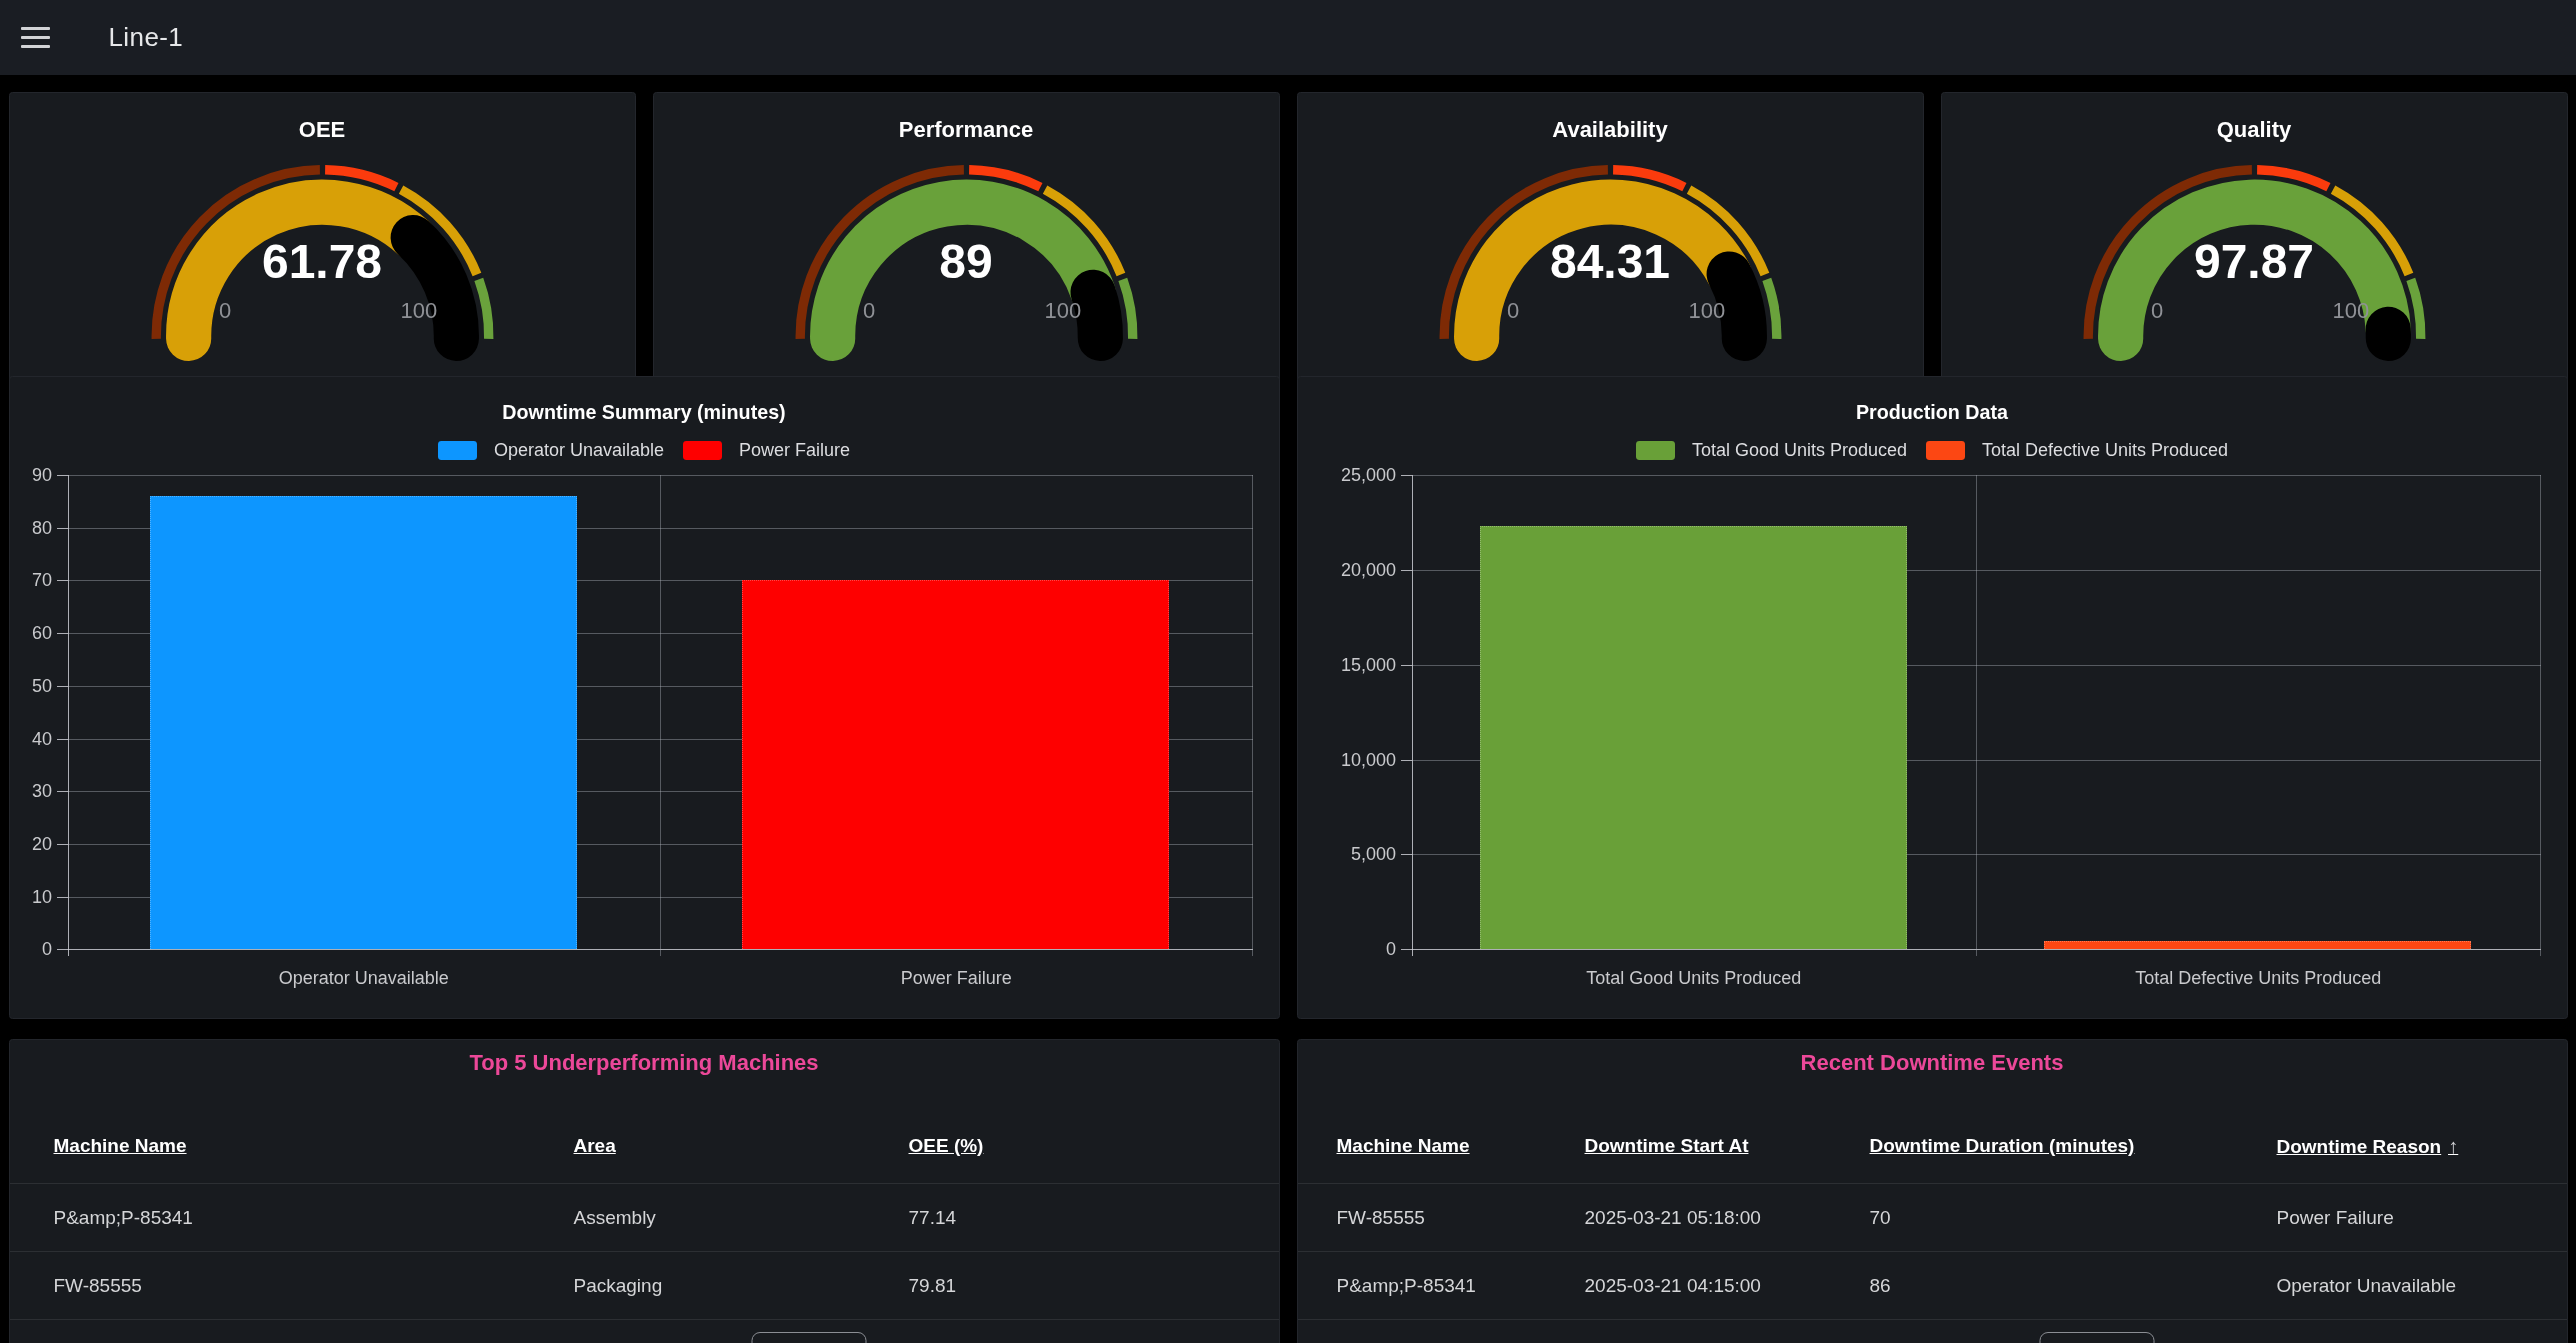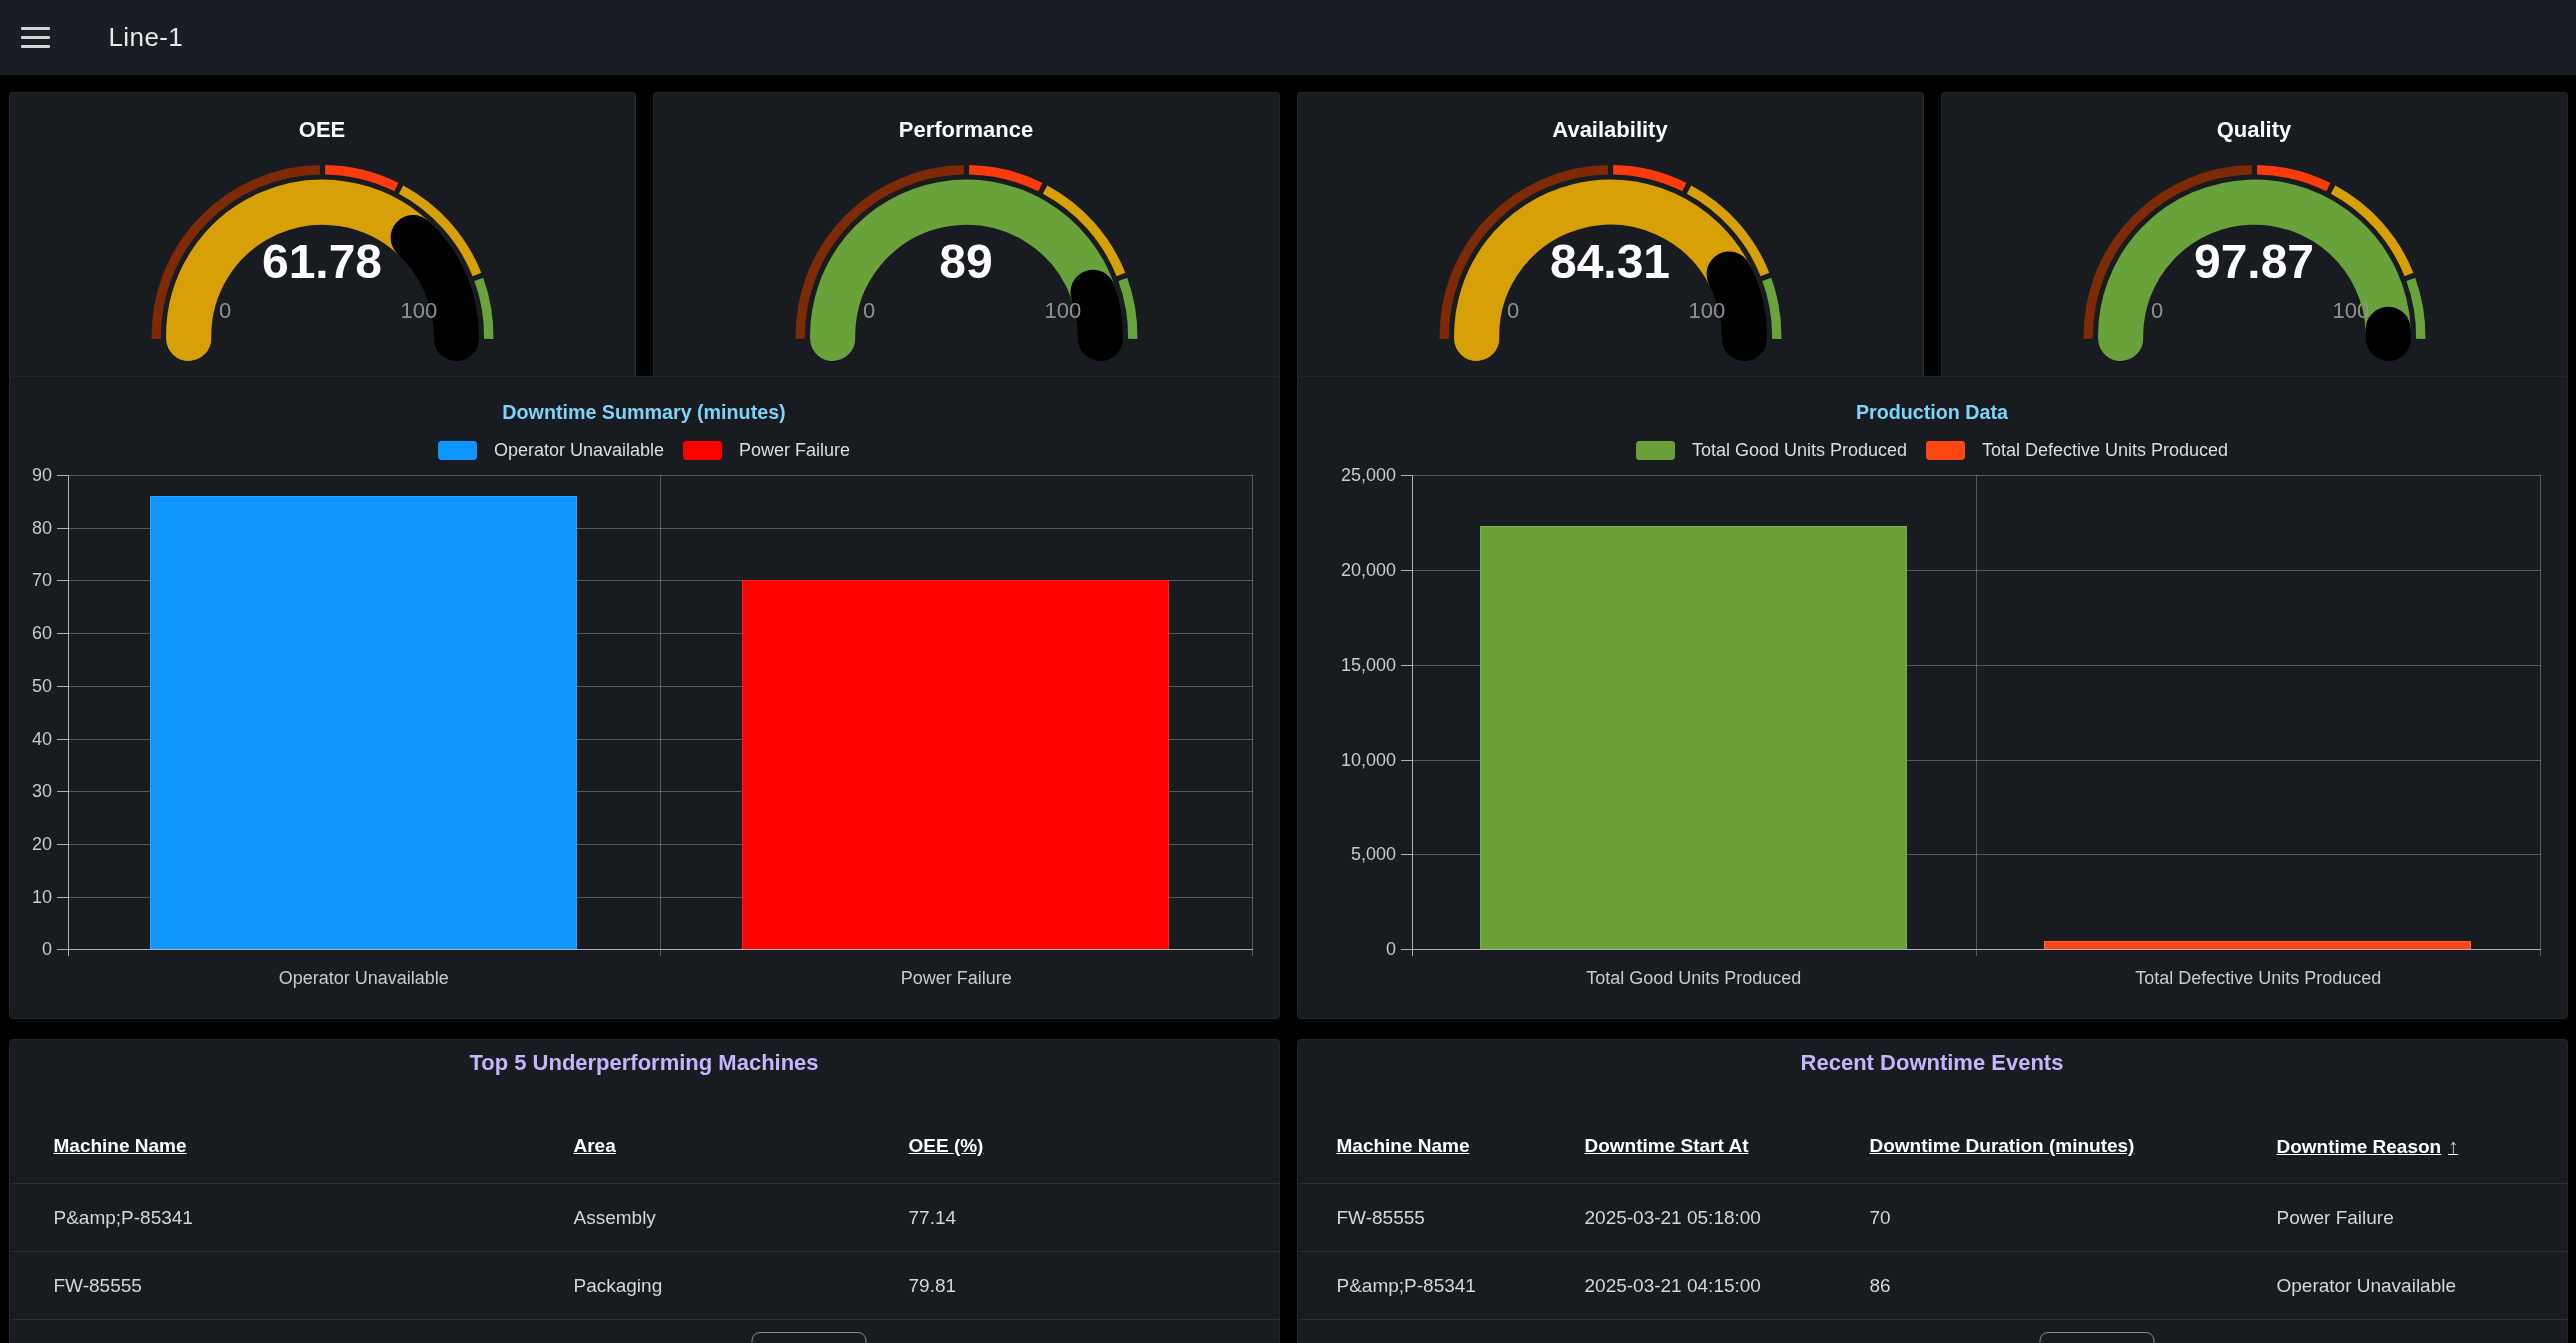--- a/index.html
+++ b/index.html
@@ -28,41 +28,41 @@
   .gauge-panel svg{position:absolute;top:0;left:0;width:100%;height:100%;}
   .gauge-value{position:absolute;top:141px;left:0;width:100%;text-align:center;
     color:#fff;font-size:48px;font-weight:bold;z-index:3;}
   .gauge-min,.gauge-max{position:absolute;top:205px;transform:translateX(-50%);
     color:#8f9196;font-size:22px;z-index:3;}
   .gauge-min{left:34.5%;}
   .gauge-max{left:65.5%;}
 
   
   .chart-panel .c-title{position:absolute;top:24px;left:0;width:100%;text-align:center;
-    color:#7dd3fc;font-size:19.7px;font-weight:bold;}
+    color:#ffffff;font-size:19.7px;font-weight:bold;}
   .legend{position:absolute;top:63px;left:0;width:100%;display:flex;justify-content:center;
     align-items:center;gap:19px;}
   .legend-item{display:flex;align-items:center;gap:17px;cursor:pointer;}
   .legend-swatch{width:39px;height:19px;border-radius:3.4px;background:#888;}
   .legend-label{color:#dcdde0;font-size:18px;white-space:nowrap;}
   .plot{position:absolute;top:98px;height:474px;}
   .gridline{position:absolute;left:0;right:0;height:0.9px;background:rgba(174,178,186,0.42);}
   .gridline.axis{background:rgba(212,214,220,0.8);}
   .vline{position:absolute;top:0;width:0.9px;height:481px;background:rgba(174,178,186,0.42);}
   .vline.axisline{background:rgba(212,214,220,0.8);}
   .ytick{position:absolute;right:calc(100% + 15.4px);width:120px;text-align:right;
     color:#c9cacd;font-size:18px;margin-top:-10.3px;}
   .tickmark{position:absolute;left:-11px;width:11px;height:0.9px;background:rgba(212,214,220,0.8);}
   .bar{position:absolute;bottom:0;box-sizing:border-box;
     border:1.7px dotted rgba(255,255,255,0.28);border-bottom:none;}
   .xlabel{position:absolute;top:calc(100% + 19px);text-align:center;color:#c9cacd;font-size:18px;}
 
   
   .table-panel .t-title{position:absolute;top:10.3px;left:0;width:100%;text-align:center;
-    color:#c4b5fd;font-size:22px;font-weight:bold;}
+    color:#ec4899;font-size:22px;font-weight:bold;}
   .t-grid{display:grid;box-sizing:border-box;padding-right:26px;}
   .table-0 .t-grid{grid-template-columns:520px 335px 1fr;padding-left:44px;}
   .table-1 .t-grid{grid-template-columns:248px 285px 407px 1fr;padding-left:39px;}
   .t-head{position:absolute;top:92px;left:0;right:0;height:27px;align-items:center;}
   .t-head .t-cell{color:#fff;font-size:19px;font-weight:bold;cursor:pointer;white-space:nowrap;text-decoration:underline;}
   .sort-arrow{font-weight:normal;color:#cfd0d3;margin-left:6.8px;font-size:20.5px;}
   .t-body{position:absolute;top:143px;left:0;right:0;border-bottom:0.9px solid rgba(255,255,255,0.09);}
   .t-row{height:68px;align-items:center;border-top:0.9px solid rgba(255,255,255,0.09);}
   .t-row .t-cell{color:#d5d6d8;font-size:19px;white-space:nowrap;}
   .pager{position:absolute;top:292px;left:63%;transform:translateX(-50%);

